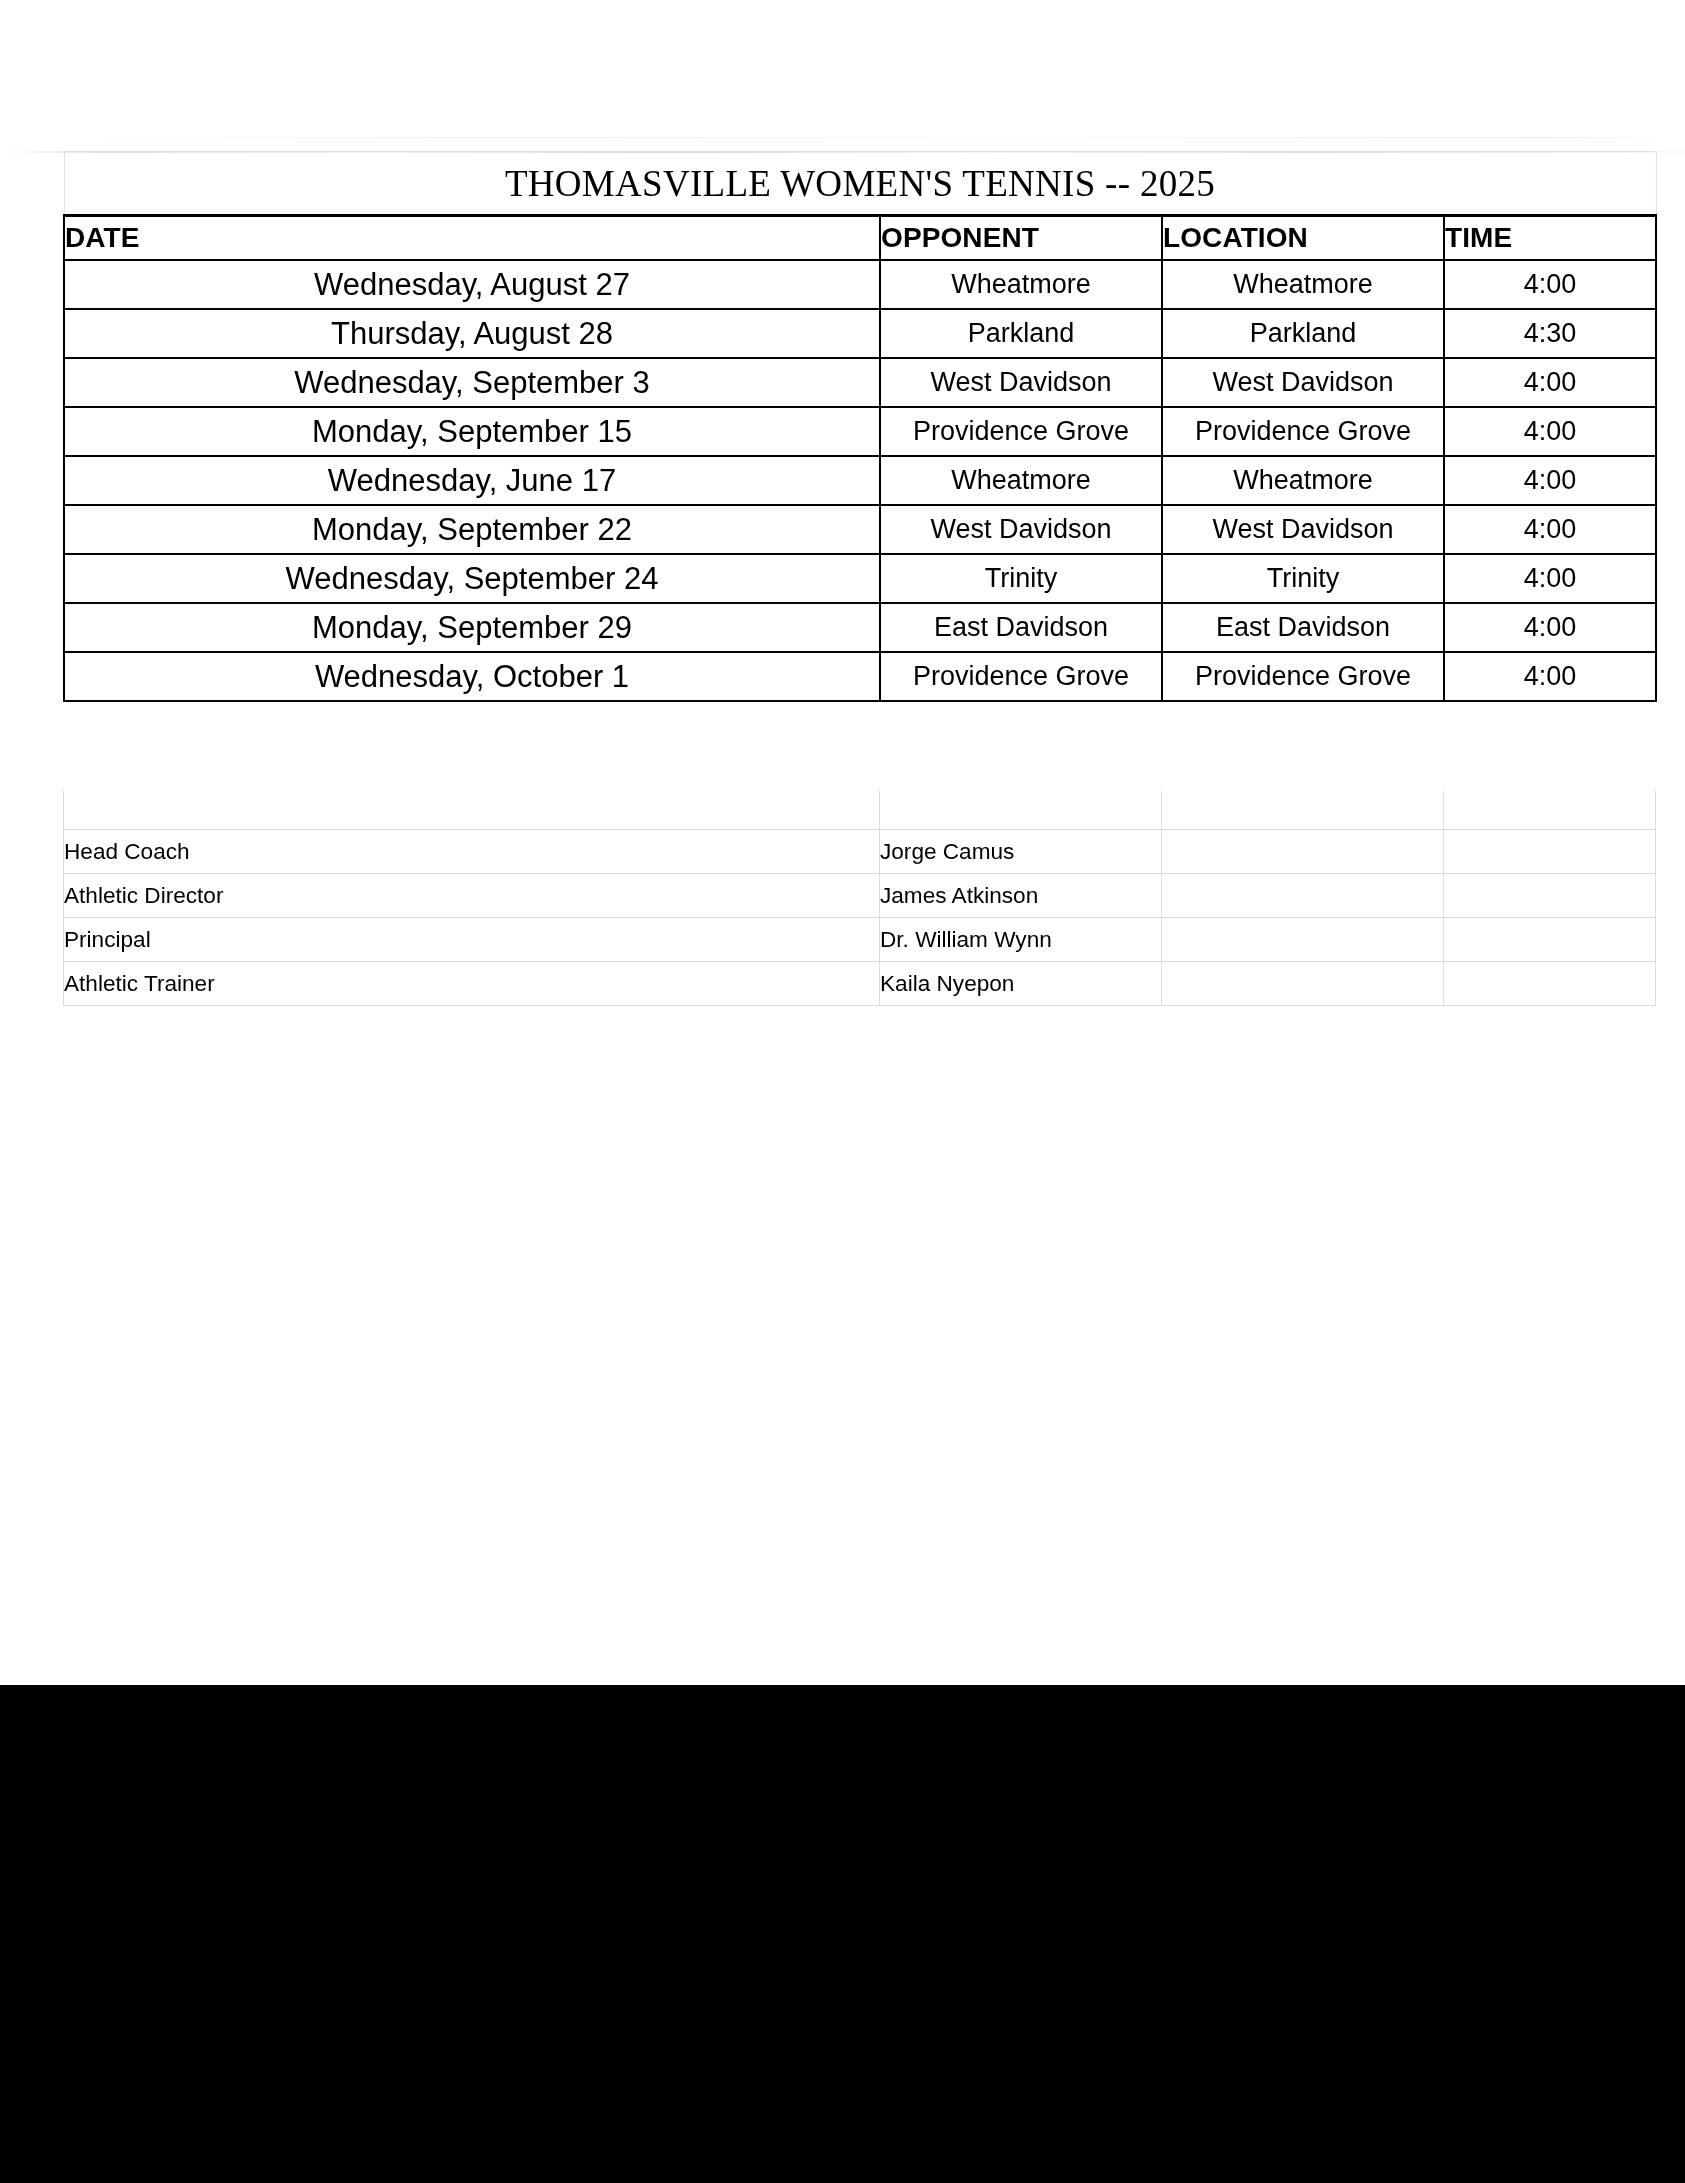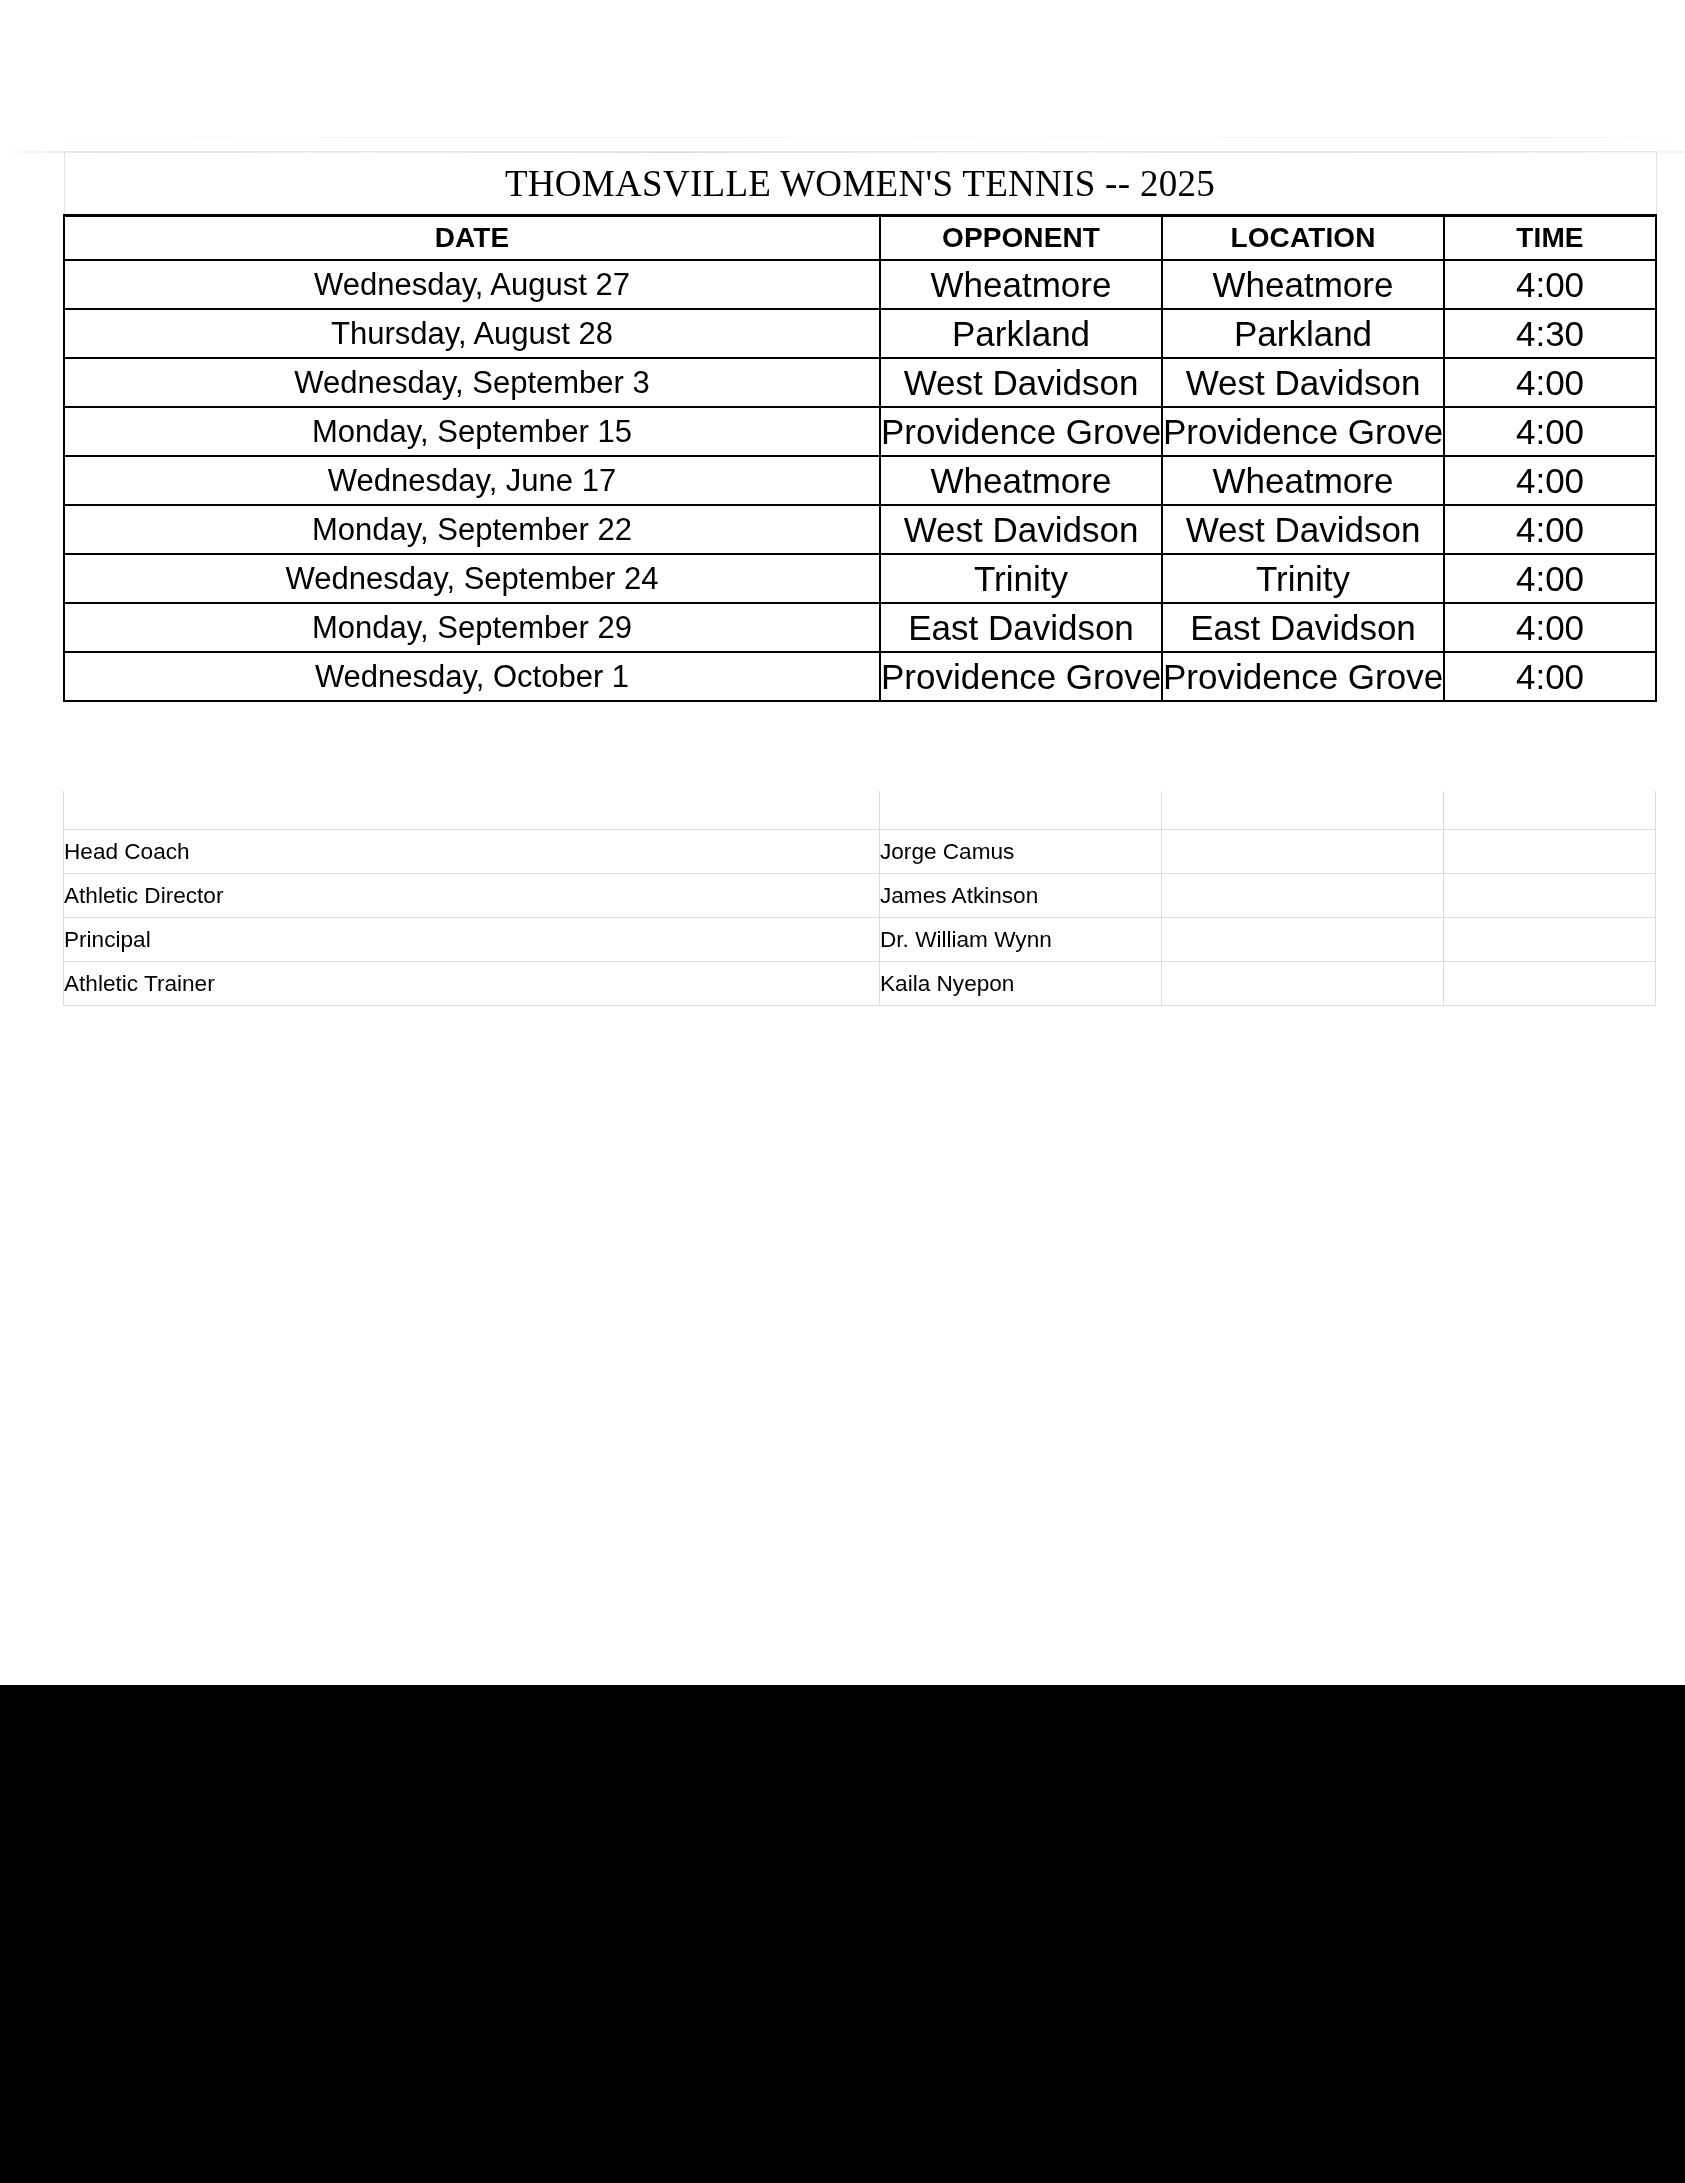--- a/index.html
+++ b/index.html
@@ -100,33 +100,33 @@
     letter-spacing: 0.3px;
     line-height: 1.0;
     padding-bottom: 4px;
     white-space: nowrap;
   }
 
   
   .header-row td {
     height: 42px;
     border: 2.7px solid #000000;
-    text-align: center;
+    text-align: left;
     font-weight: bold;
     font-size: 28px;
     letter-spacing: 0.1px;
     white-space: nowrap;
   }
 
   
   .data-row td {
     height: 47px;
     border: 2px solid #000000;
     text-align: center;
-    font-size: 35px;
+    font-size: 27px;
     white-space: nowrap;
   }
   .data-row td.cell-date {
     font-size: 31px;
   }
 
   
   #staff-table {
     position: absolute;
     left: 63px;

